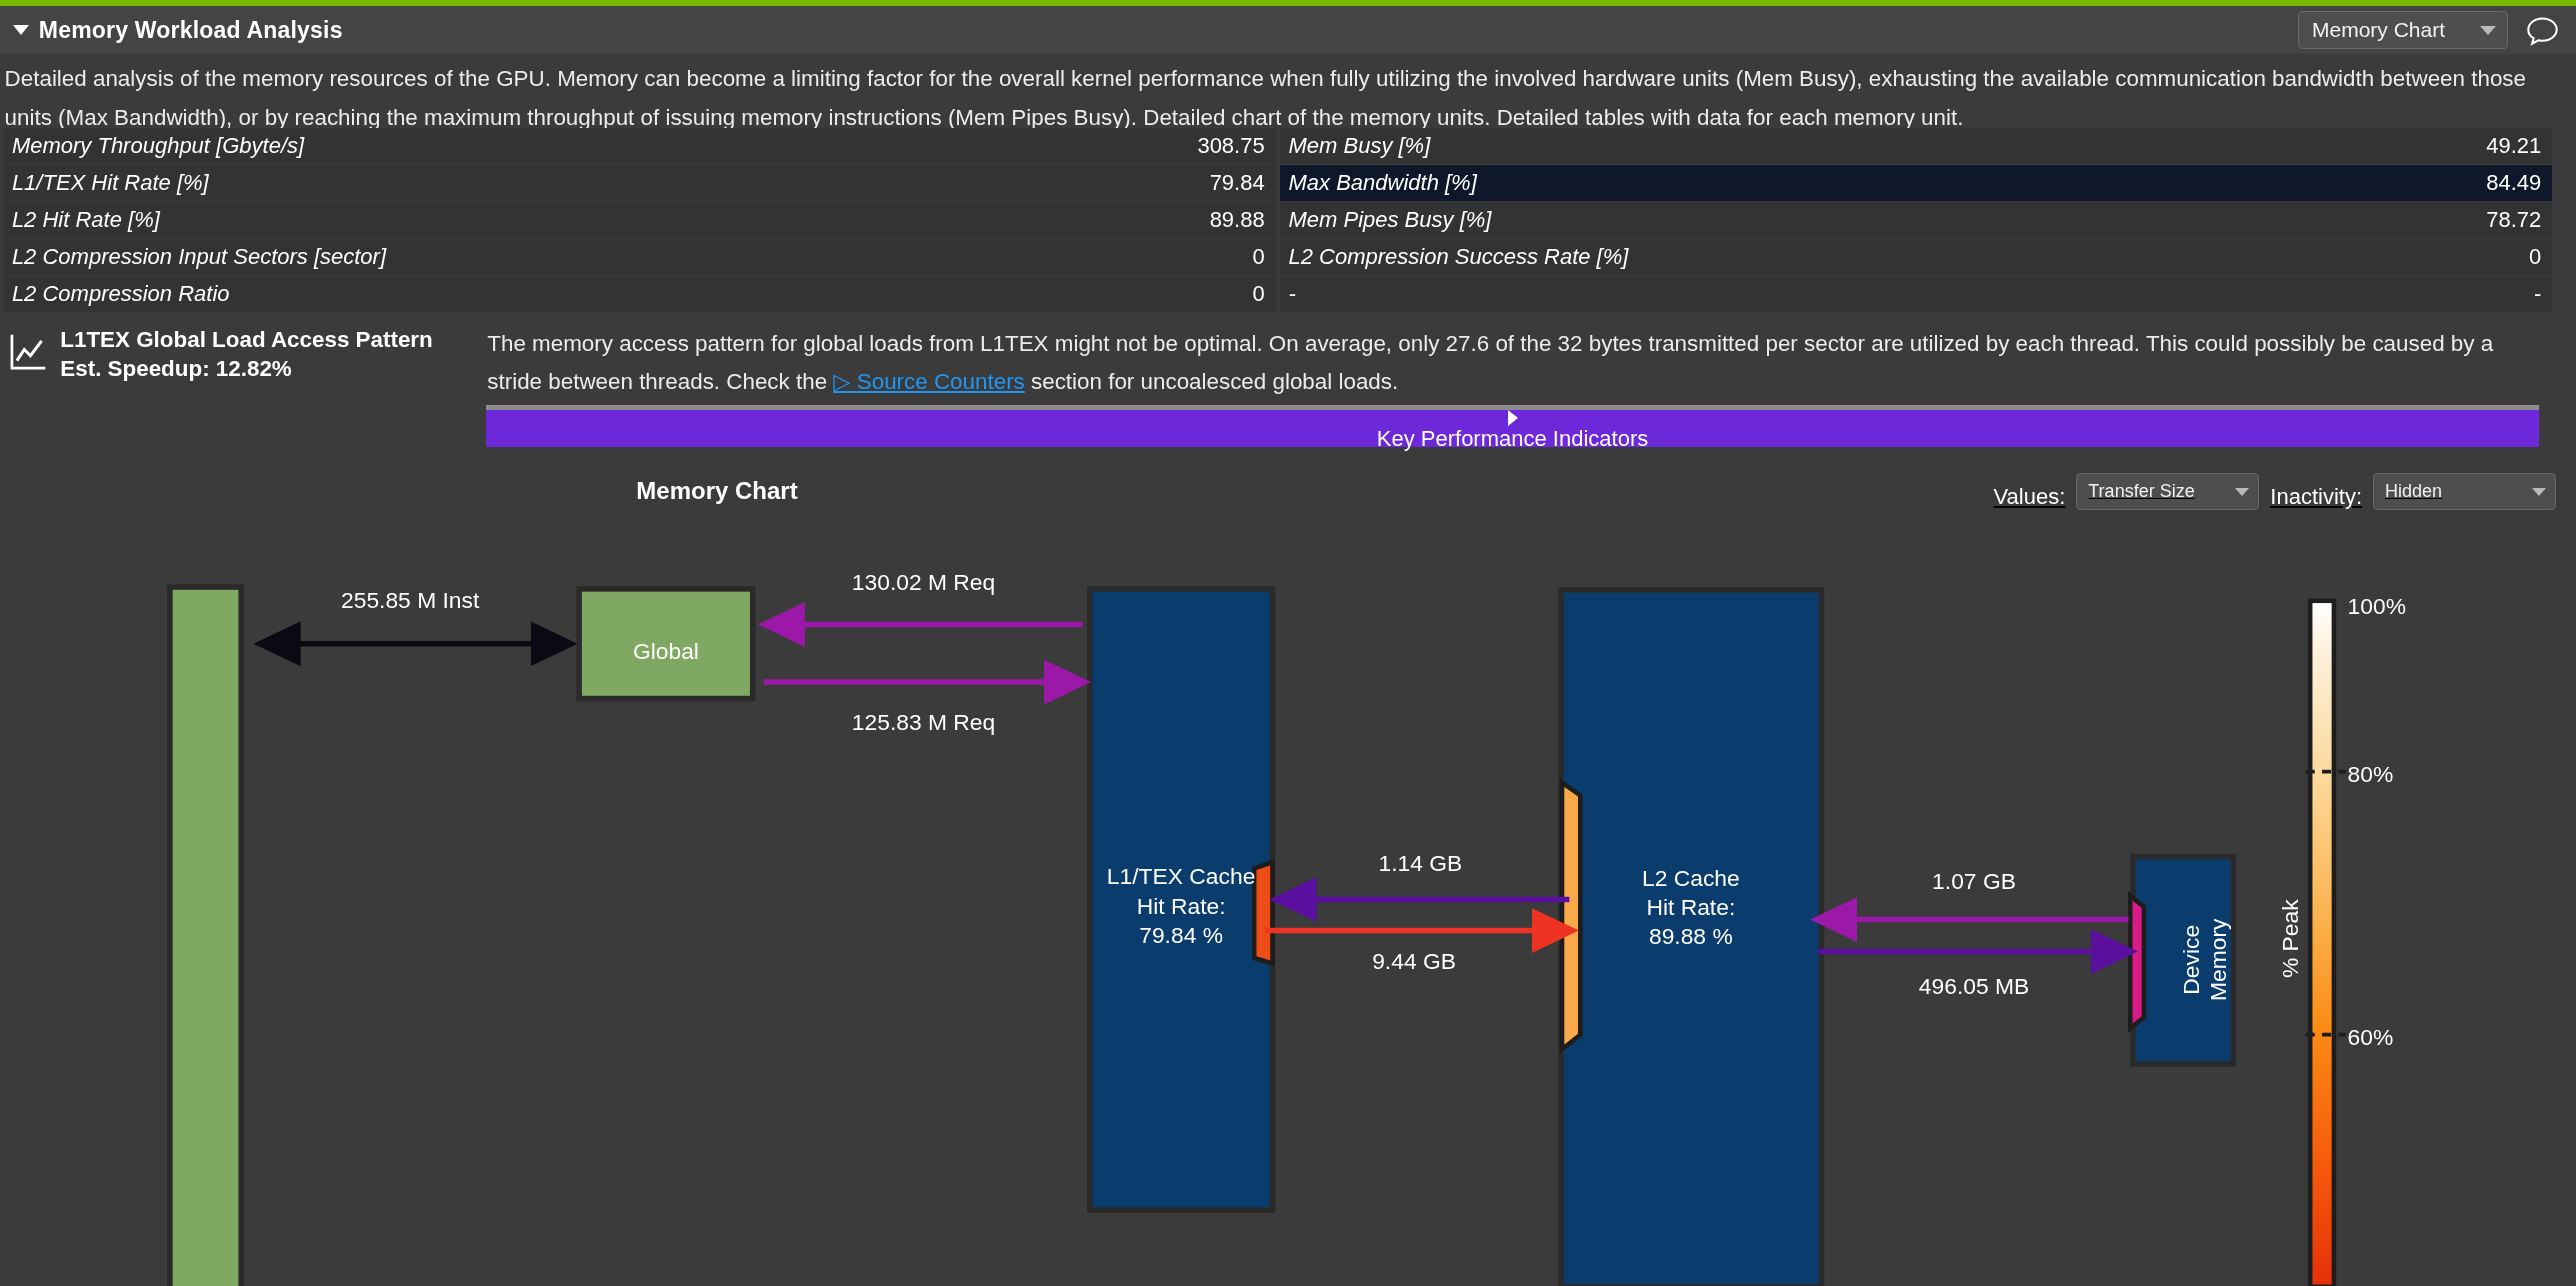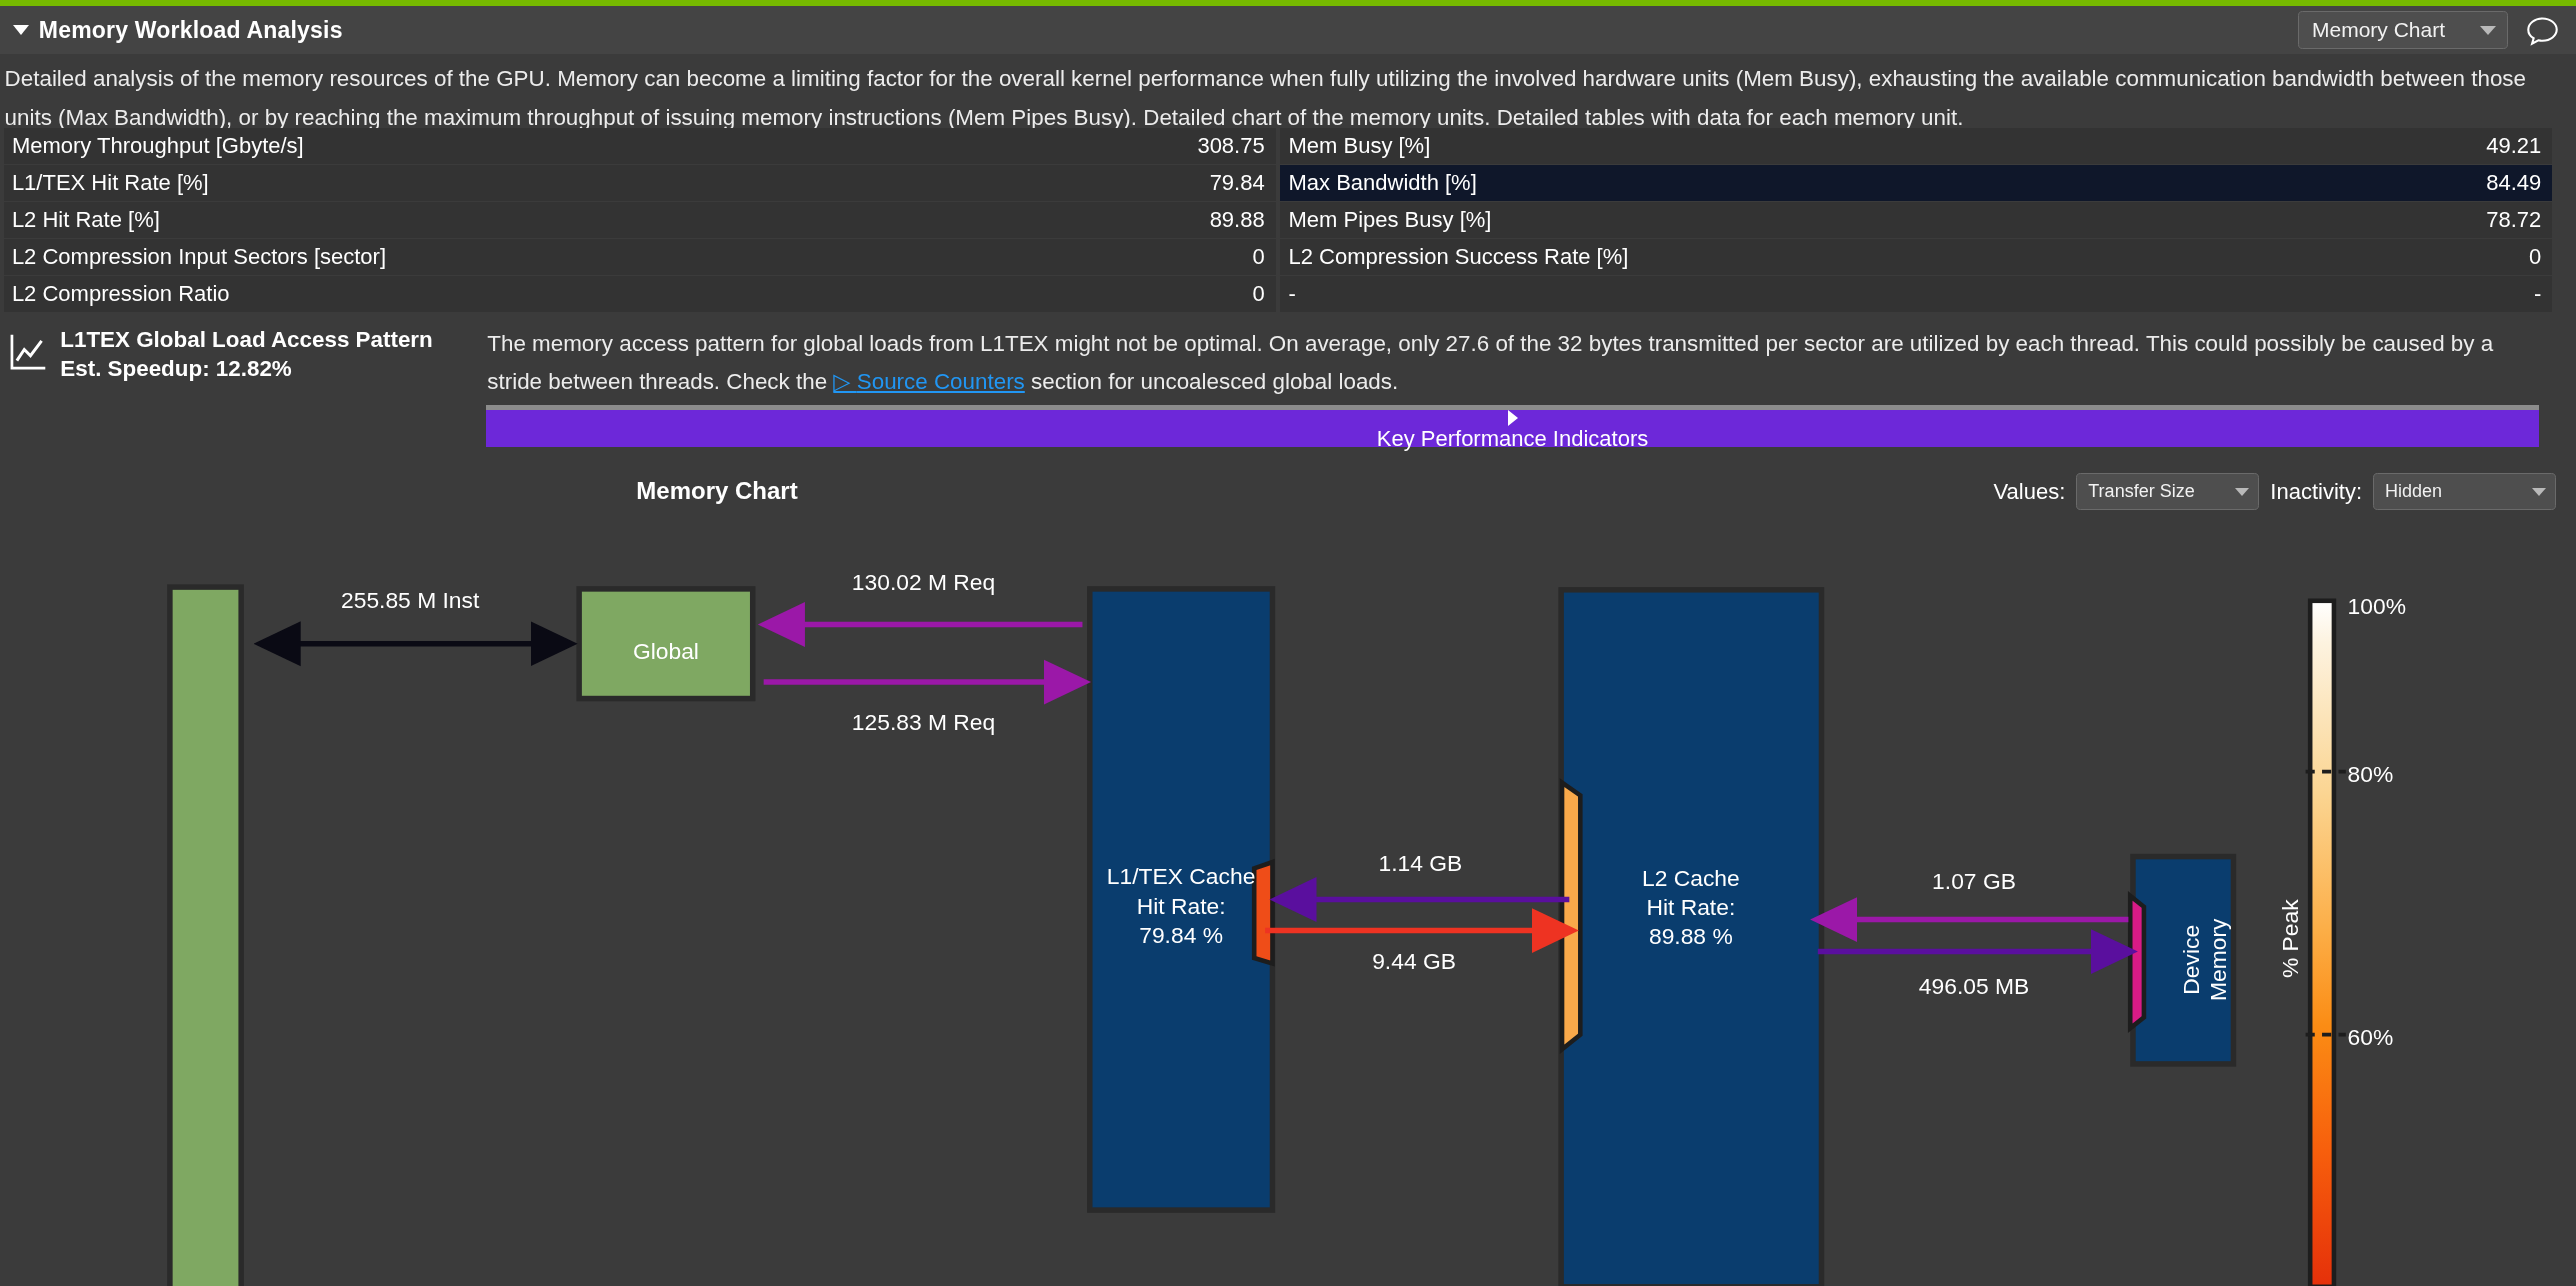--- a/index.html
+++ b/index.html
@@ -38,21 +38,21 @@
     position:absolute; left:0; top:57px; width:2576px;
     color:#ececec; font-size:22.4px; line-height:39px; padding:1.8px 5.5px 0 4.6px;
   }
 
   
   .table { position:absolute; left:3.7px; top:128px; width:2569px; }
   .trow { display:flex; height:37px; }
   .cellpair { width:1272px; display:flex; align-items:center; background:#333333; margin-bottom:0.9px; }
   .cellpair.hl { background:#0f172a; }
   .cellpair + .spacer { width:4.6px; }
-  .tlabel { color:#ffffff; font-size:22px; padding-left:8.2px; flex:1; white-space:nowrap; overflow:hidden; }
+  .tlabel { color:#ffffff; font-size:22px; padding-left:8.2px; flex:1; white-space:nowrap; overflow:hidden;font-style:italic; }
   .tval { color:#ffffff; font-size:22px; padding-right:11px; text-align:center; }
 
   
   .rec { position:absolute; left:0; top:325px; width:2576px; display:flex; align-items:flex-start;justify-content:center; }
   .rec-icon { width:42px; margin-left:7.3px; margin-top:6.4px; flex:none; }
   .rec-title { width:429px; color:#ffffff; font-size:22.4px; font-weight:bold; line-height:29px; padding-left:11px; }
   .rec-body {
     flex:1; color:#ececec; font-size:22.4px; line-height:38px;
     padding-right:27px; margin-left:9px;
   }
@@ -67,21 +67,21 @@
     border-left:10px solid #ffffff; margin-left:10px; margin-right:10px; flex:none;
   }
   .kpi-label { color:#ffffff; font-size:22px; }
 
   
   .chart-title {
     position:absolute; left:0; top:477px; width:1434px; text-align:center;
     color:#ffffff; font-size:24px; font-weight:bold;
   }
   .chart-controls {
-    position:absolute; right:20px; top:473px; display:flex; align-items:center; gap:11px;
+    position:absolute; right:20px; top:473px; display:flex; align-items:flex-end; gap:11px;text-decoration:underline;
   }
   .ctl-label { color:#ffffff; font-size:22px; }
   .dd-sm {
     background:#4e4e4e; border:0.9px solid #6a6a6a; border-radius:4.6px;
     color:#f2f2f2; font-size:18px; height:37px; display:flex; align-items:center;
     padding:0 9px 0 11px; justify-content:space-between;
   }
   .dd-sm .tri { width:0;height:0;border-left:7.3px solid transparent;border-right:7.3px solid transparent;border-top:8.2px solid #b9b9b9; margin-left:14.6px;}
 
   

